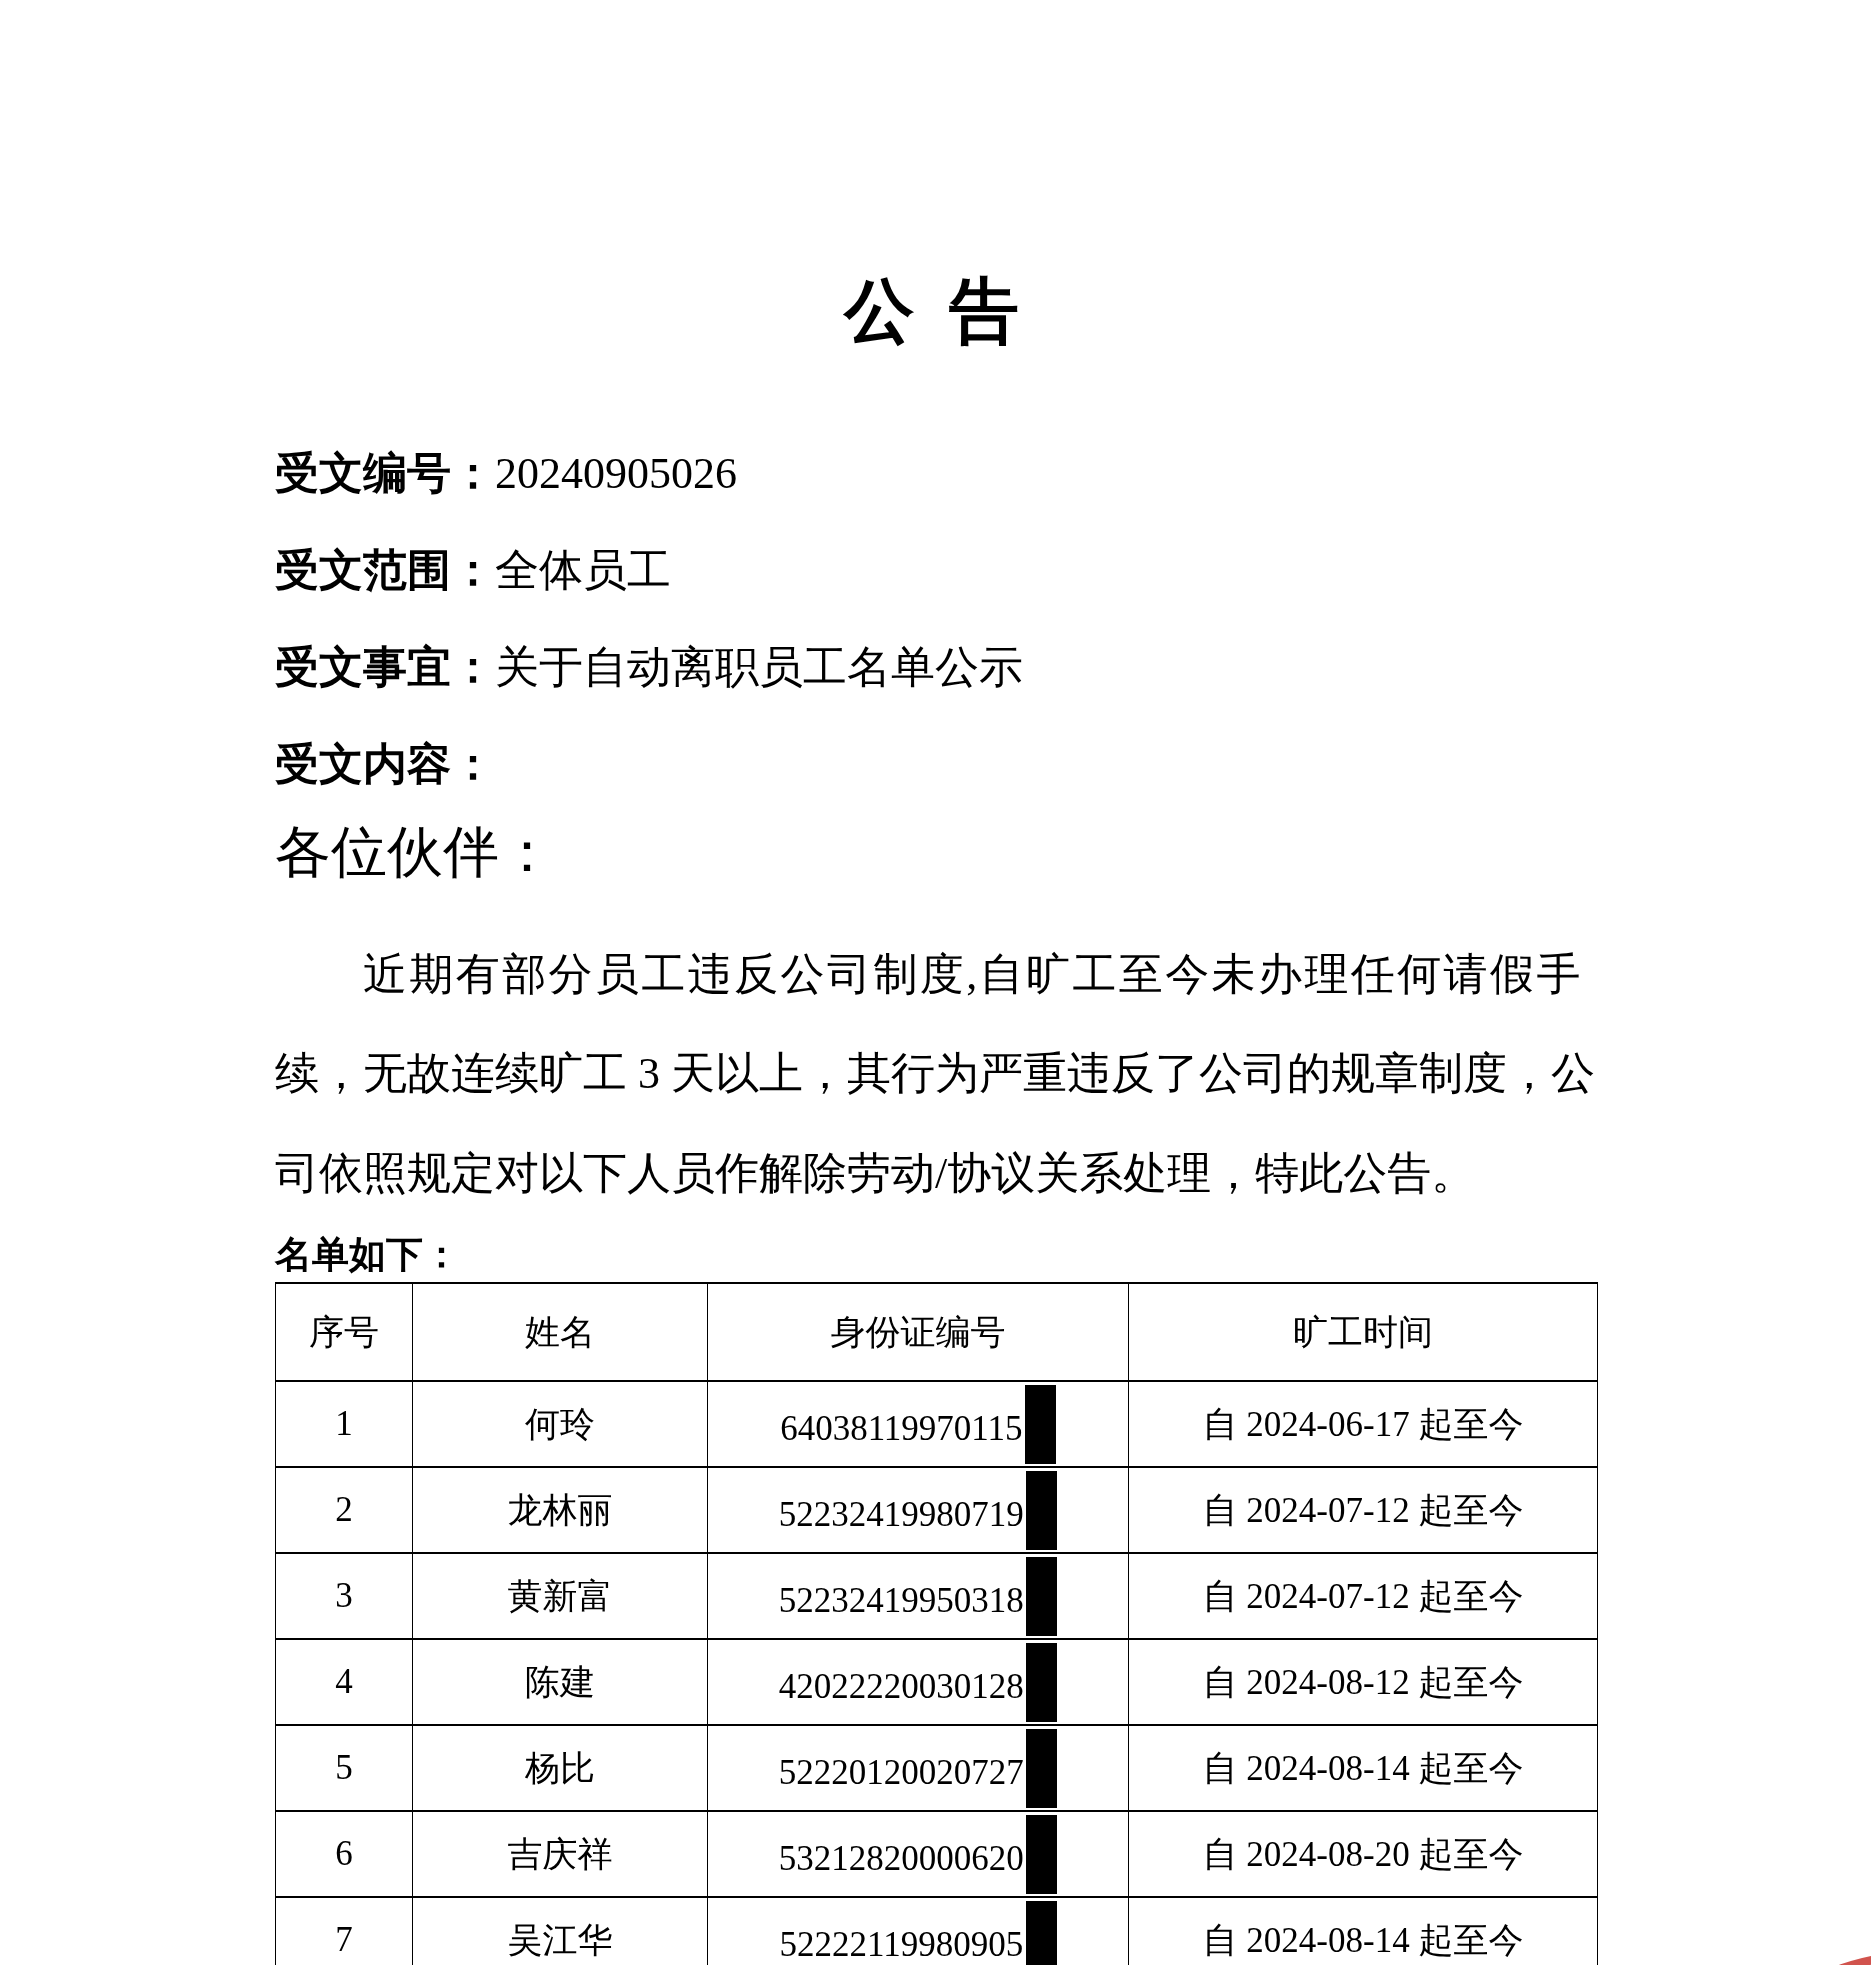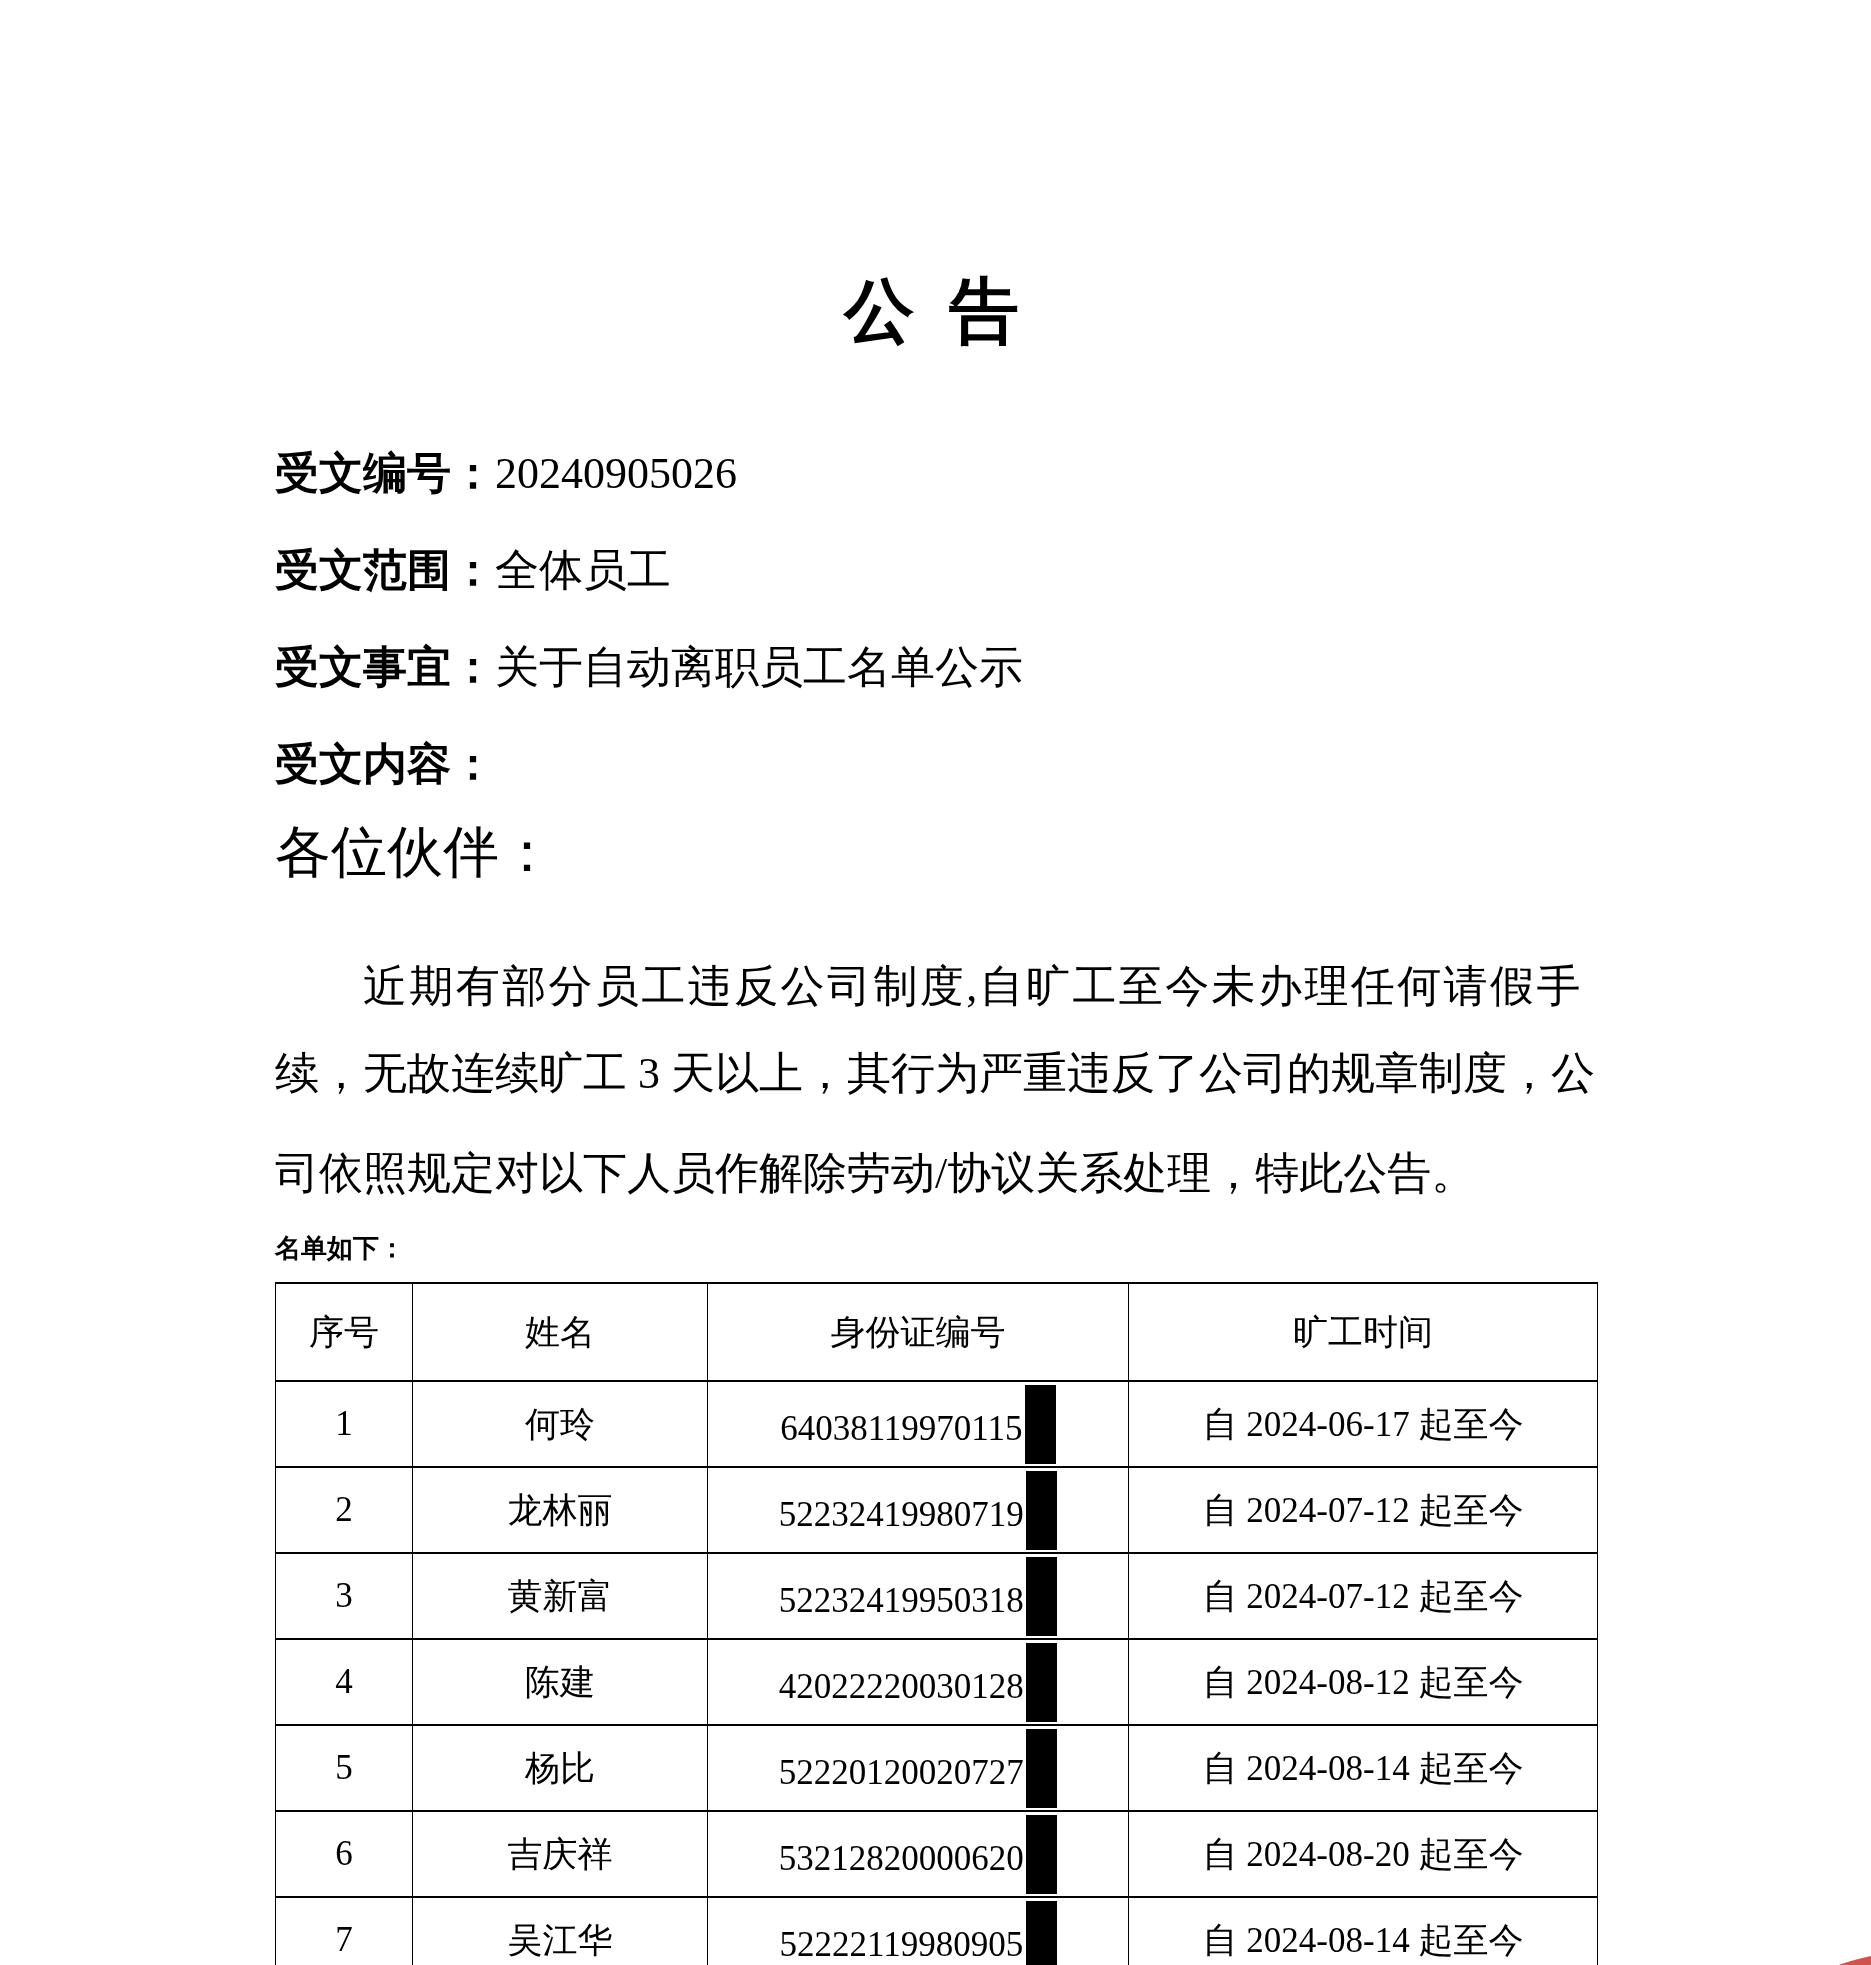--- a/index.html
+++ b/index.html
@@ -27,25 +27,25 @@
   .meta-line { position: absolute; left: 275px; width: 1415px; font-size: 44px; line-height: 1; white-space: nowrap; }
   .meta-line .lbl { font-weight: bold; text-align: right; }
   .f0 { top: 452px; }
   .f1 { top: 549px; }
   .f2 { top: 646px; }
   .f3 { top: 743px; }
 
   .salutation { position: absolute; top: 824px; left: 275px; font-size: 56px; line-height: 1; }
 
   .body-line { position: absolute; left: 275px; width: 1322px; font-size: 44px; line-height: 1; white-space: nowrap; }
-  .b0 { top: 953px; text-indent: 88px; letter-spacing: 2.4px; margin-top: 12px; }
+  .b0 { top: 953px; text-indent: 88px; letter-spacing: 2.4px; }
   .b1 { top: 1052px; }
   .b2 { top: 1152px; }
 
-  .list-intro { position: absolute; top: 1236px; left: 275px; font-size: 26px; font-weight: bold; line-height: 1; }
+  .list-intro { position: absolute; top: 1236px; left: 275px; font-size: 37px; font-weight: bold; line-height: 1; }
 
   table.roster {
     position: absolute;
     top: 1282px; left: 275px;
     width: 1323px;
     border-collapse: collapse;
     table-layout: fixed;
     font-size: 35px;
   }
   table.roster col.c1 { width: 10.35%; }

